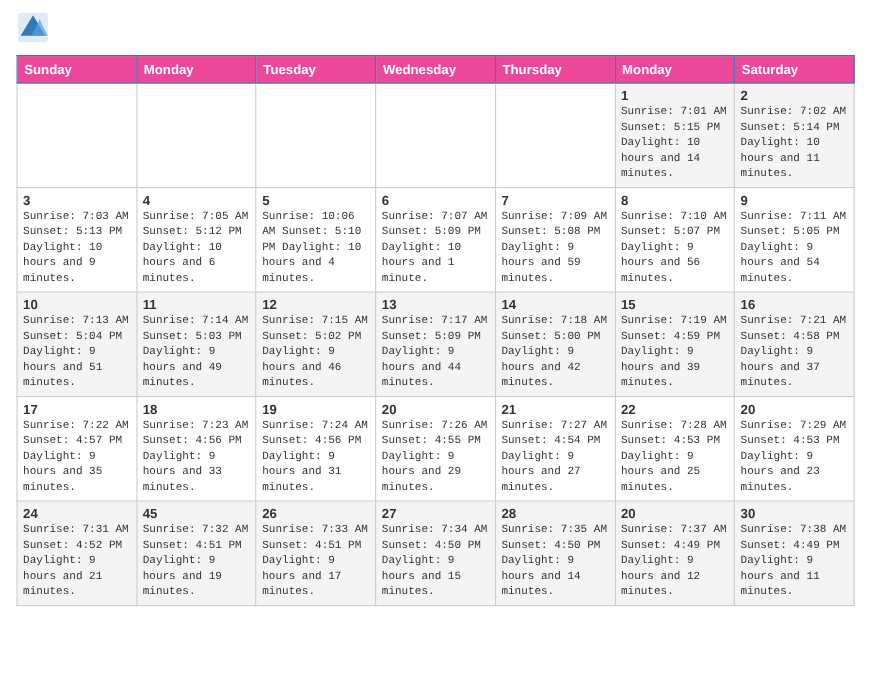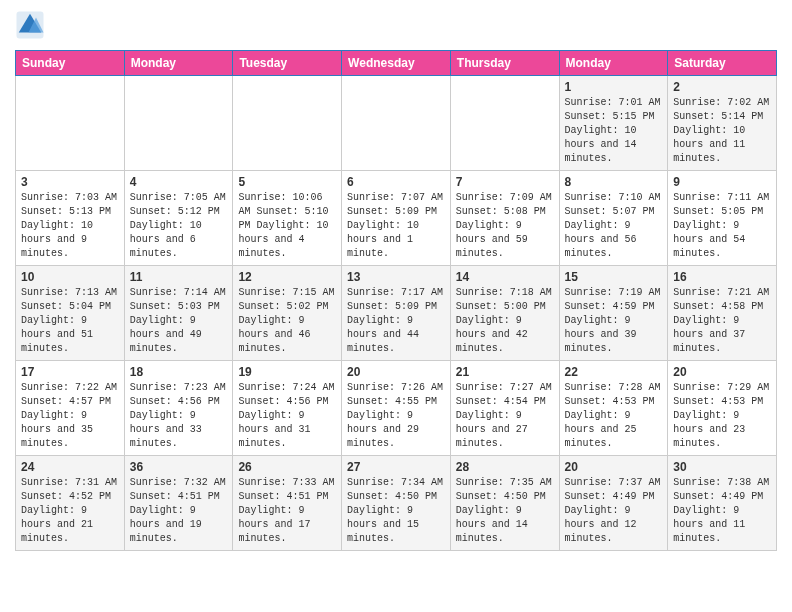--- a/index.html
+++ b/index.html
@@ -281,21 +281,21 @@
           </td>
         </tr>
         <tr>
           <td>
             <span class="day-number">24</span>
             <div class="day-info">Sunrise: 7:31 AM
 Sunset: 4:52 PM
 Daylight: 9 hours and 21 minutes.</div>
           </td>
           <td>
-            <span class="day-number">36</span>
+            <span class="day-number">45</span>
             <div class="day-info">Sunrise: 7:32 AM
 Sunset: 4:51 PM
 Daylight: 9 hours and 19 minutes.</div>
           </td>
           <td>
             <span class="day-number">26</span>
             <div class="day-info">Sunrise: 7:33 AM
 Sunset: 4:51 PM
 Daylight: 9 hours and 17 minutes.</div>
           </td>

